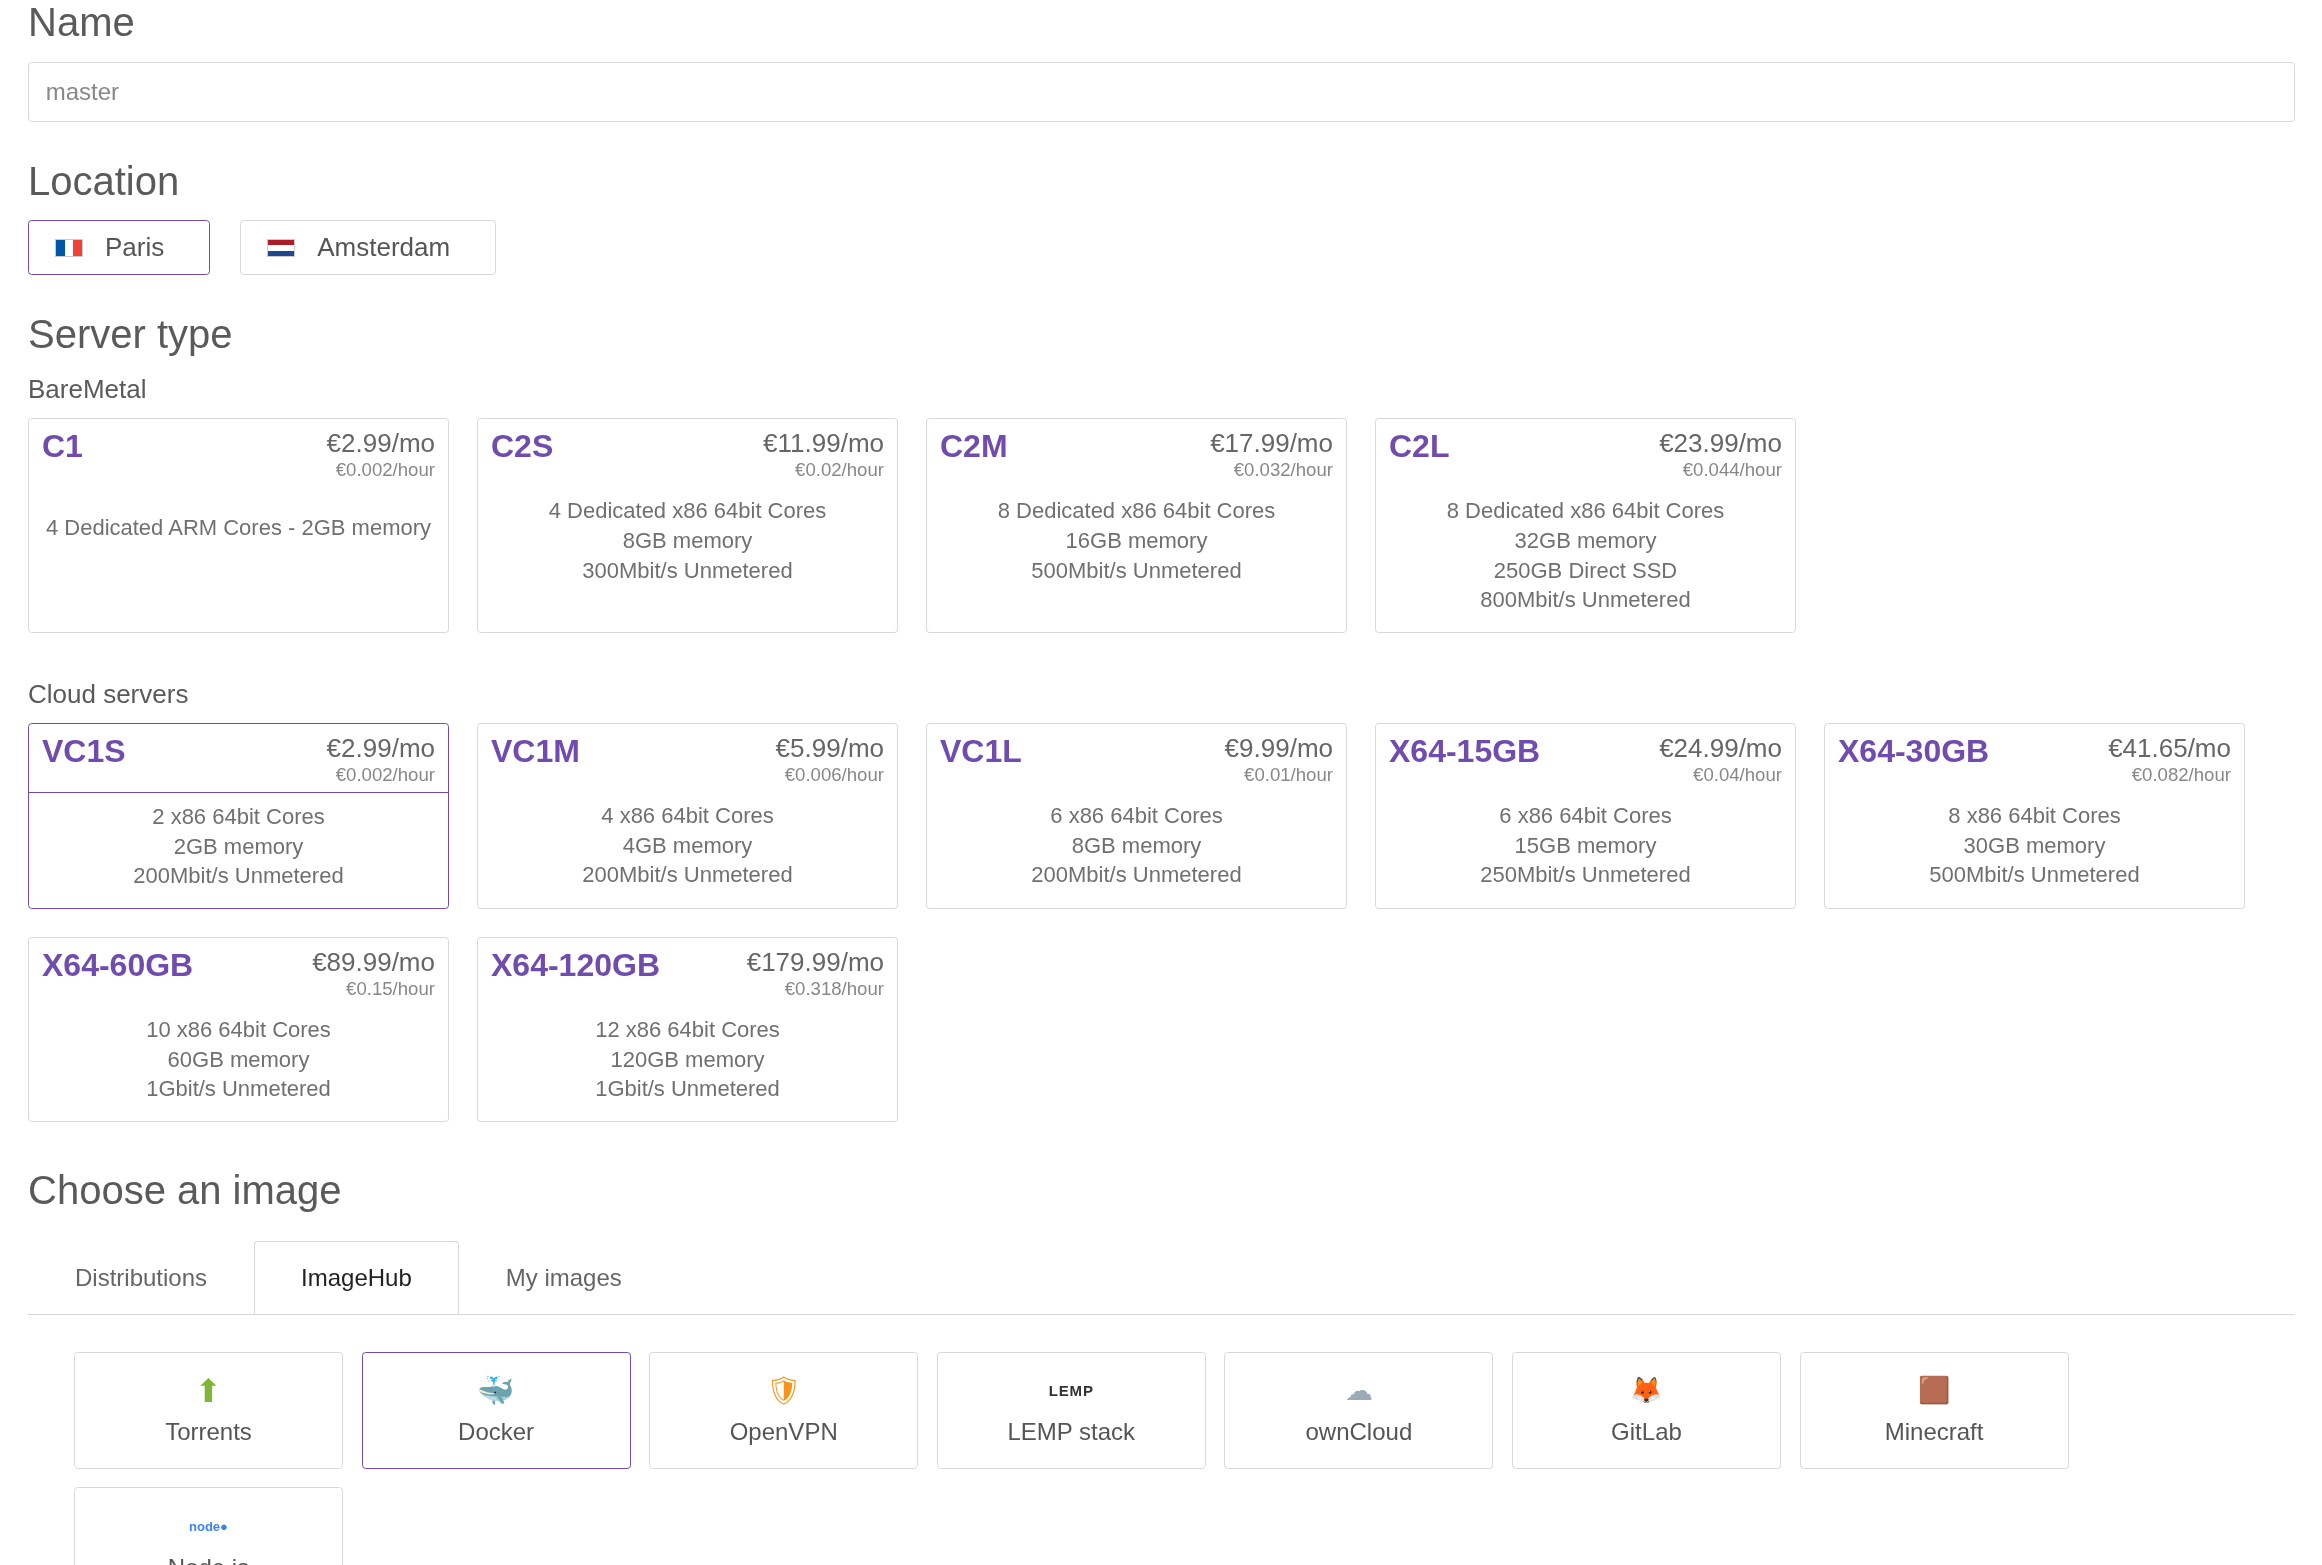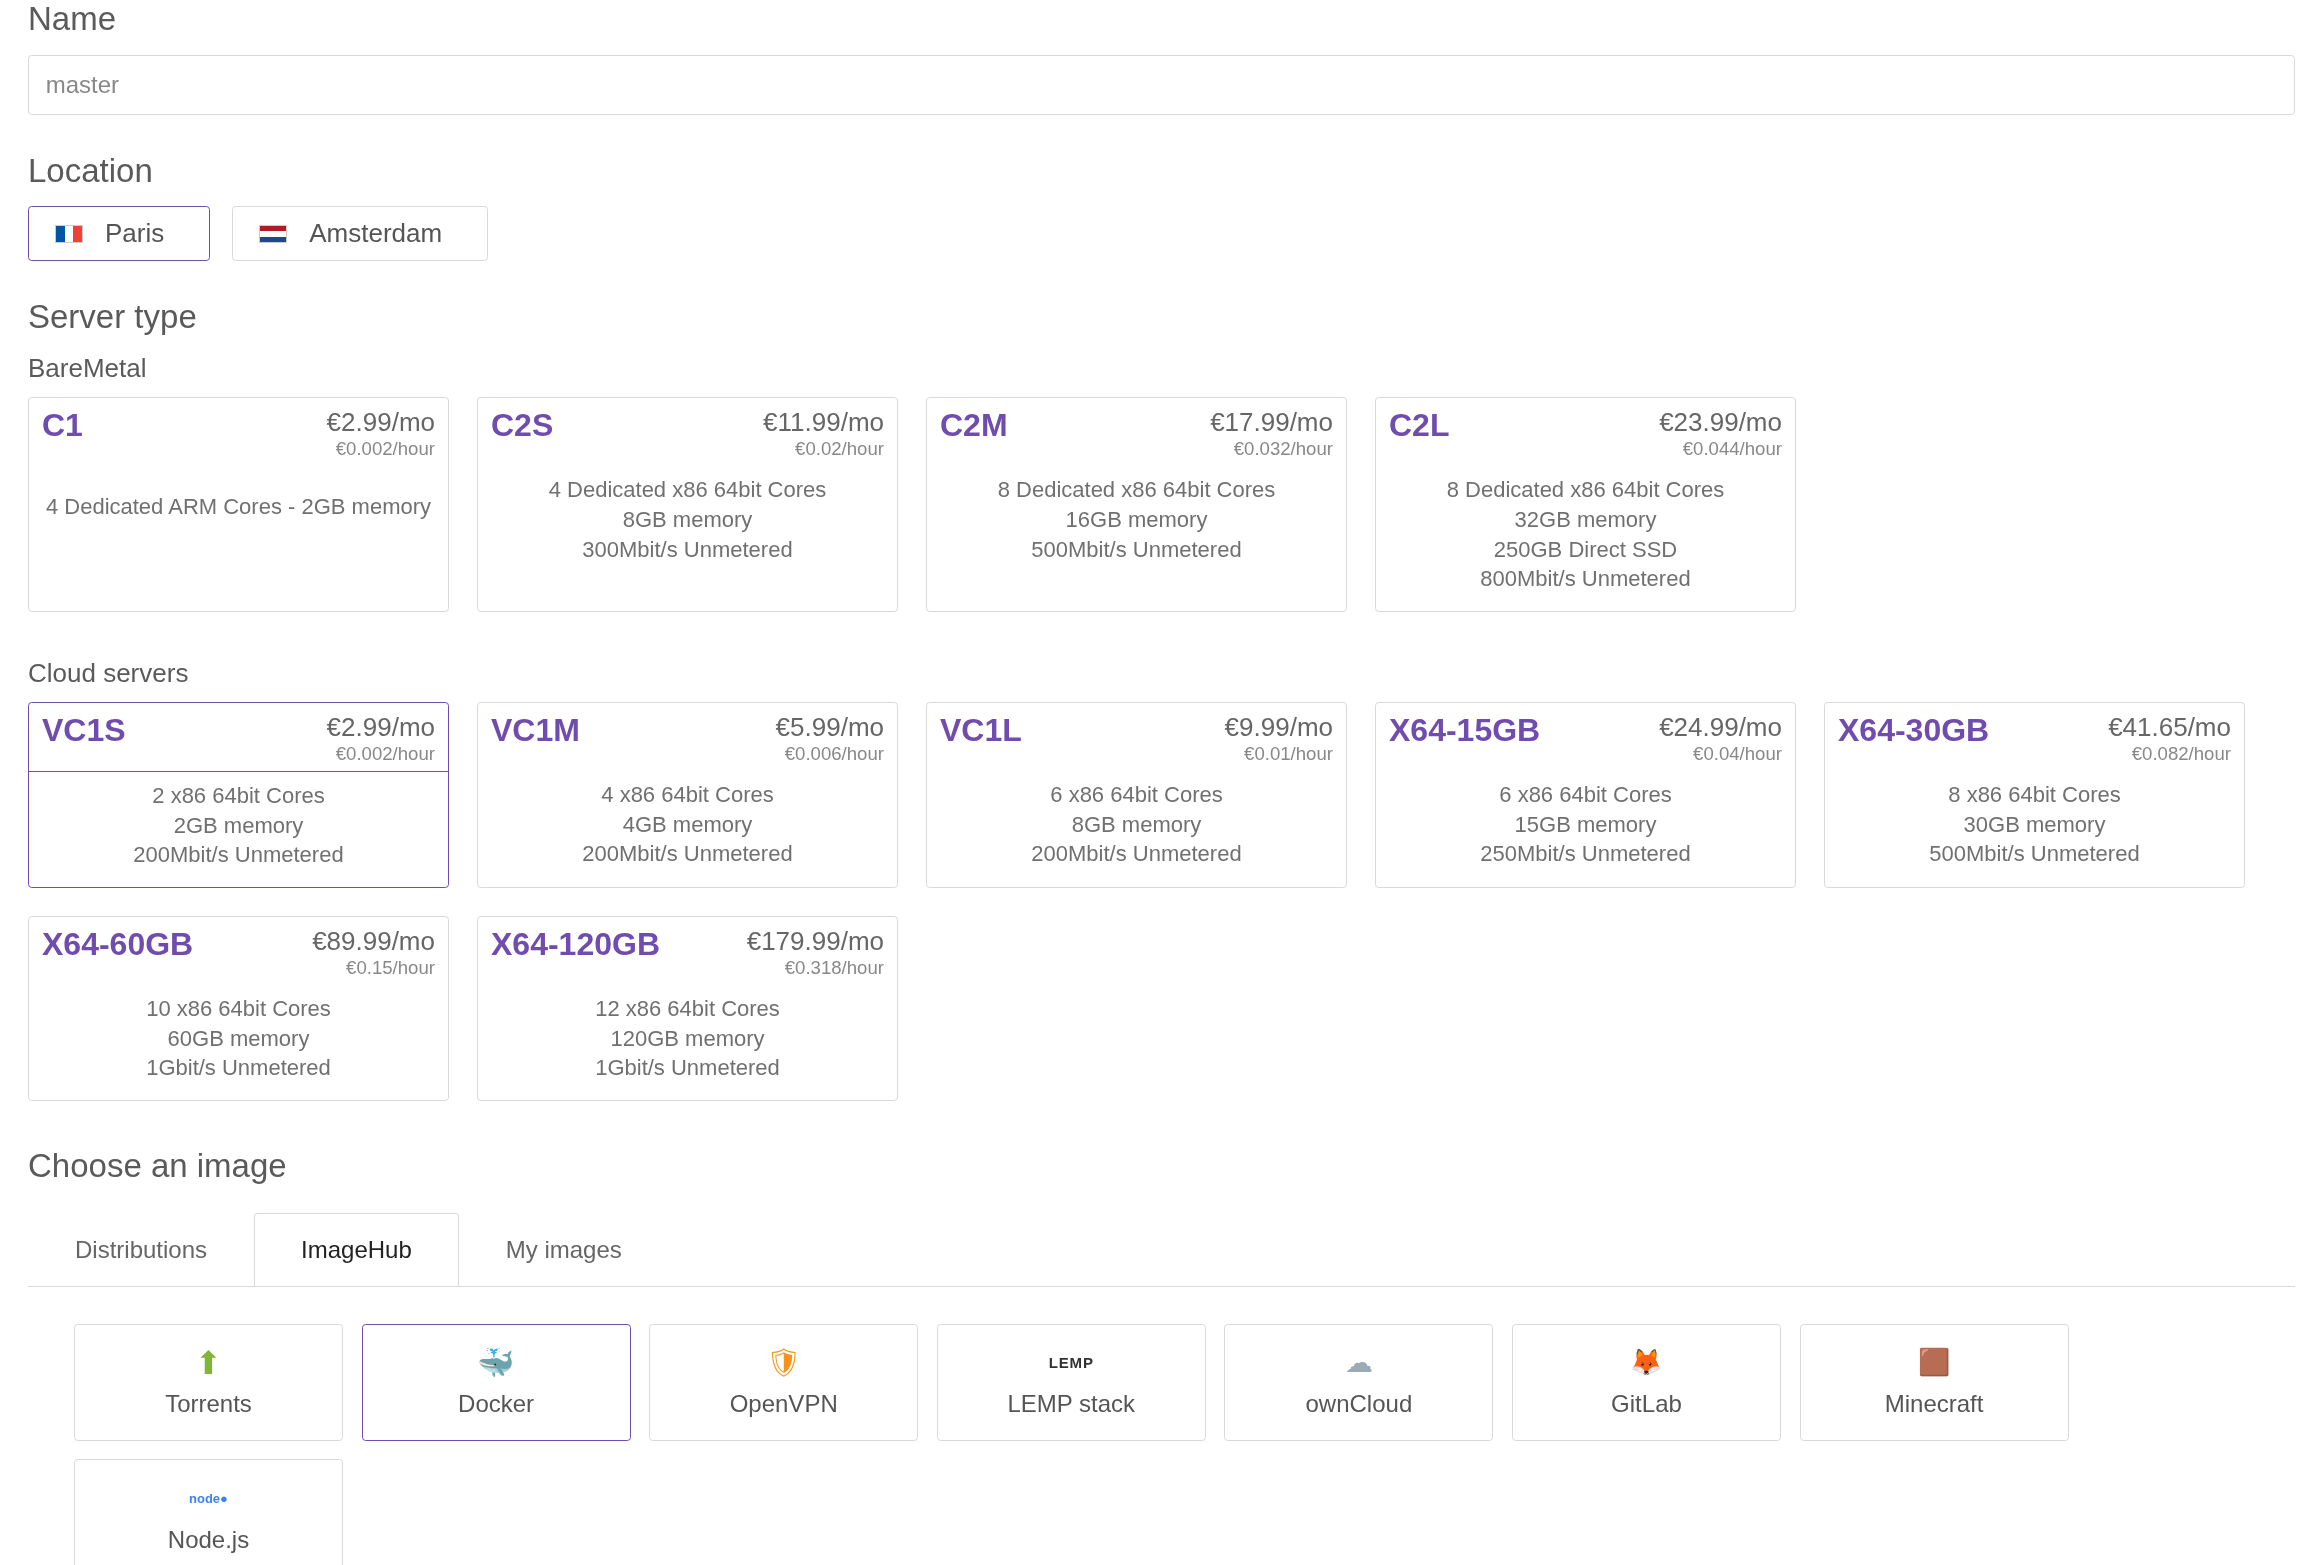--- a/index.html
+++ b/index.html
@@ -4,36 +4,36 @@
   <style>
     * { box-sizing: border-box; margin: 0; padding: 0; }
     body {
       font-family: "Helvetica Neue", Arial, sans-serif;
       background: #fff;
       color: #6b6b6b;
       padding: 0 28px 28px 28px;
       width: 2323px;
     }
     .section-heading {
-      font-size: 33px;
+      font-size: 40px;
       font-weight: 400;
       color: #5a5a5a;
       margin: 0 0 16.7px 0;
     }
     .text-input {
       width: 100%;
       border: 0.9px solid #d9d9d9;
       border-radius: 3.7px;
       padding: 15px 16.7px;
       font-size: 24px;
       color: #888;
       font-family: inherit;
       margin-bottom: 37px;
     }
-    .locations { display: flex; gap: 22px; margin-bottom: 37px; }
+    .locations { display: flex; gap: 30px; margin-bottom: 37px; }
     .location-btn {
       display: flex;
       align-items: center;
       gap: 22px;
       padding: 11px 45px 11px 26px;
       border: 0.9px solid #d9d9d9;
       border-radius: 3.7px;
       background: #fff;
       font-size: 26px;
       color: #555;

